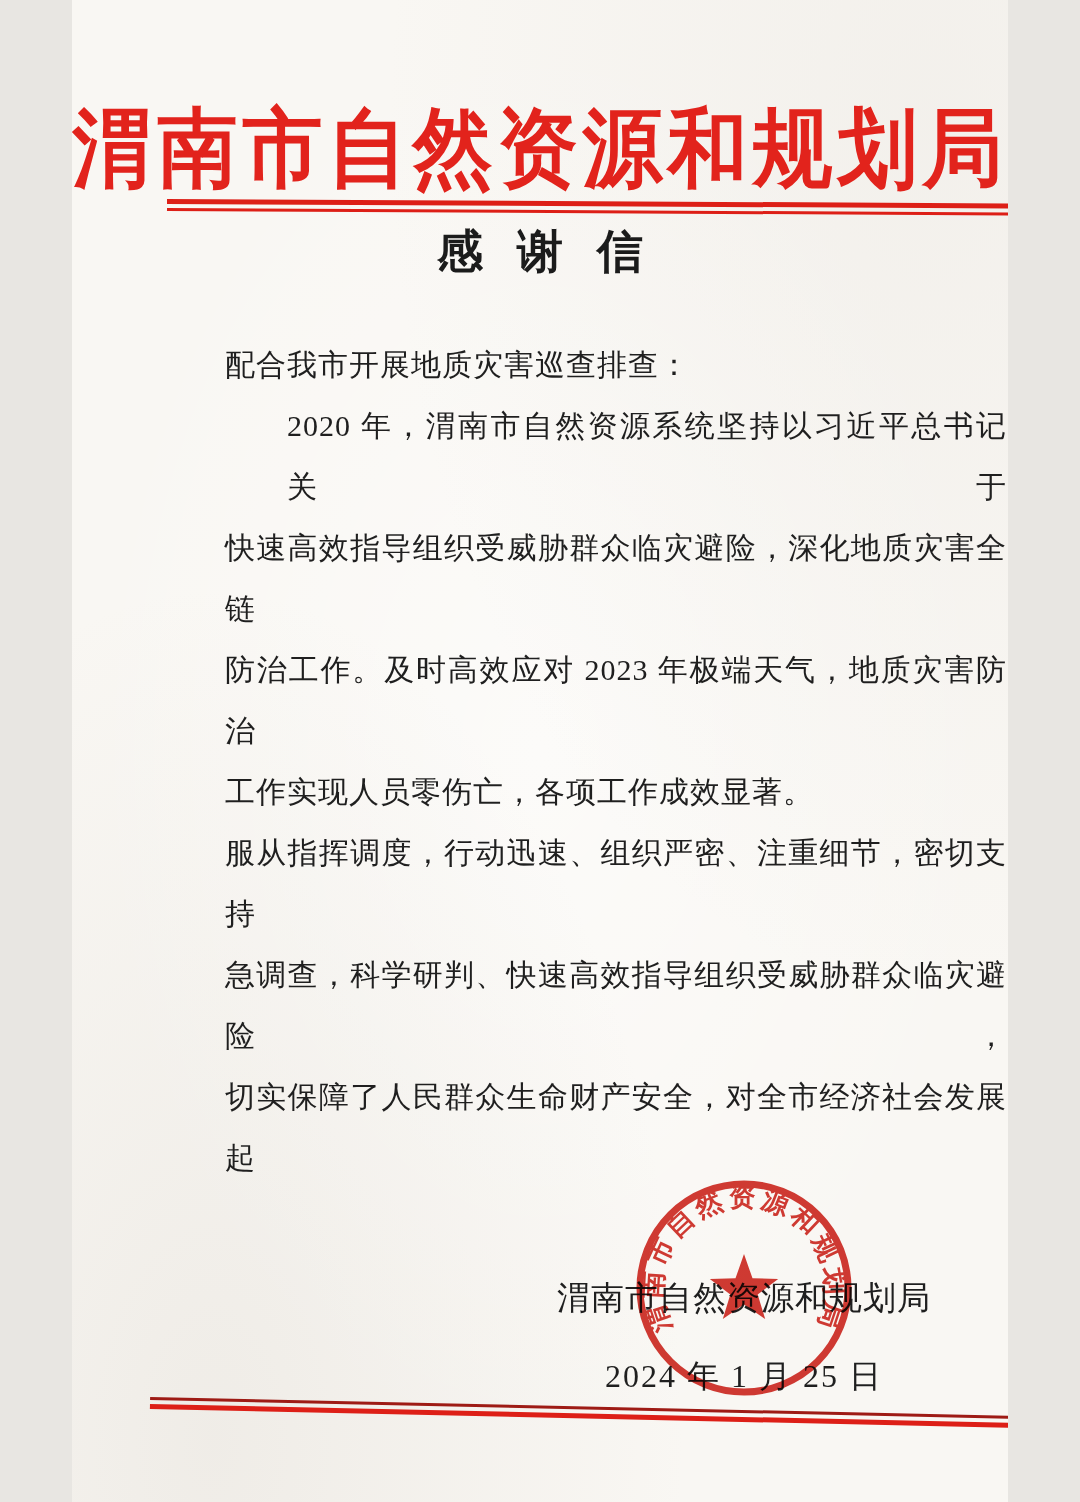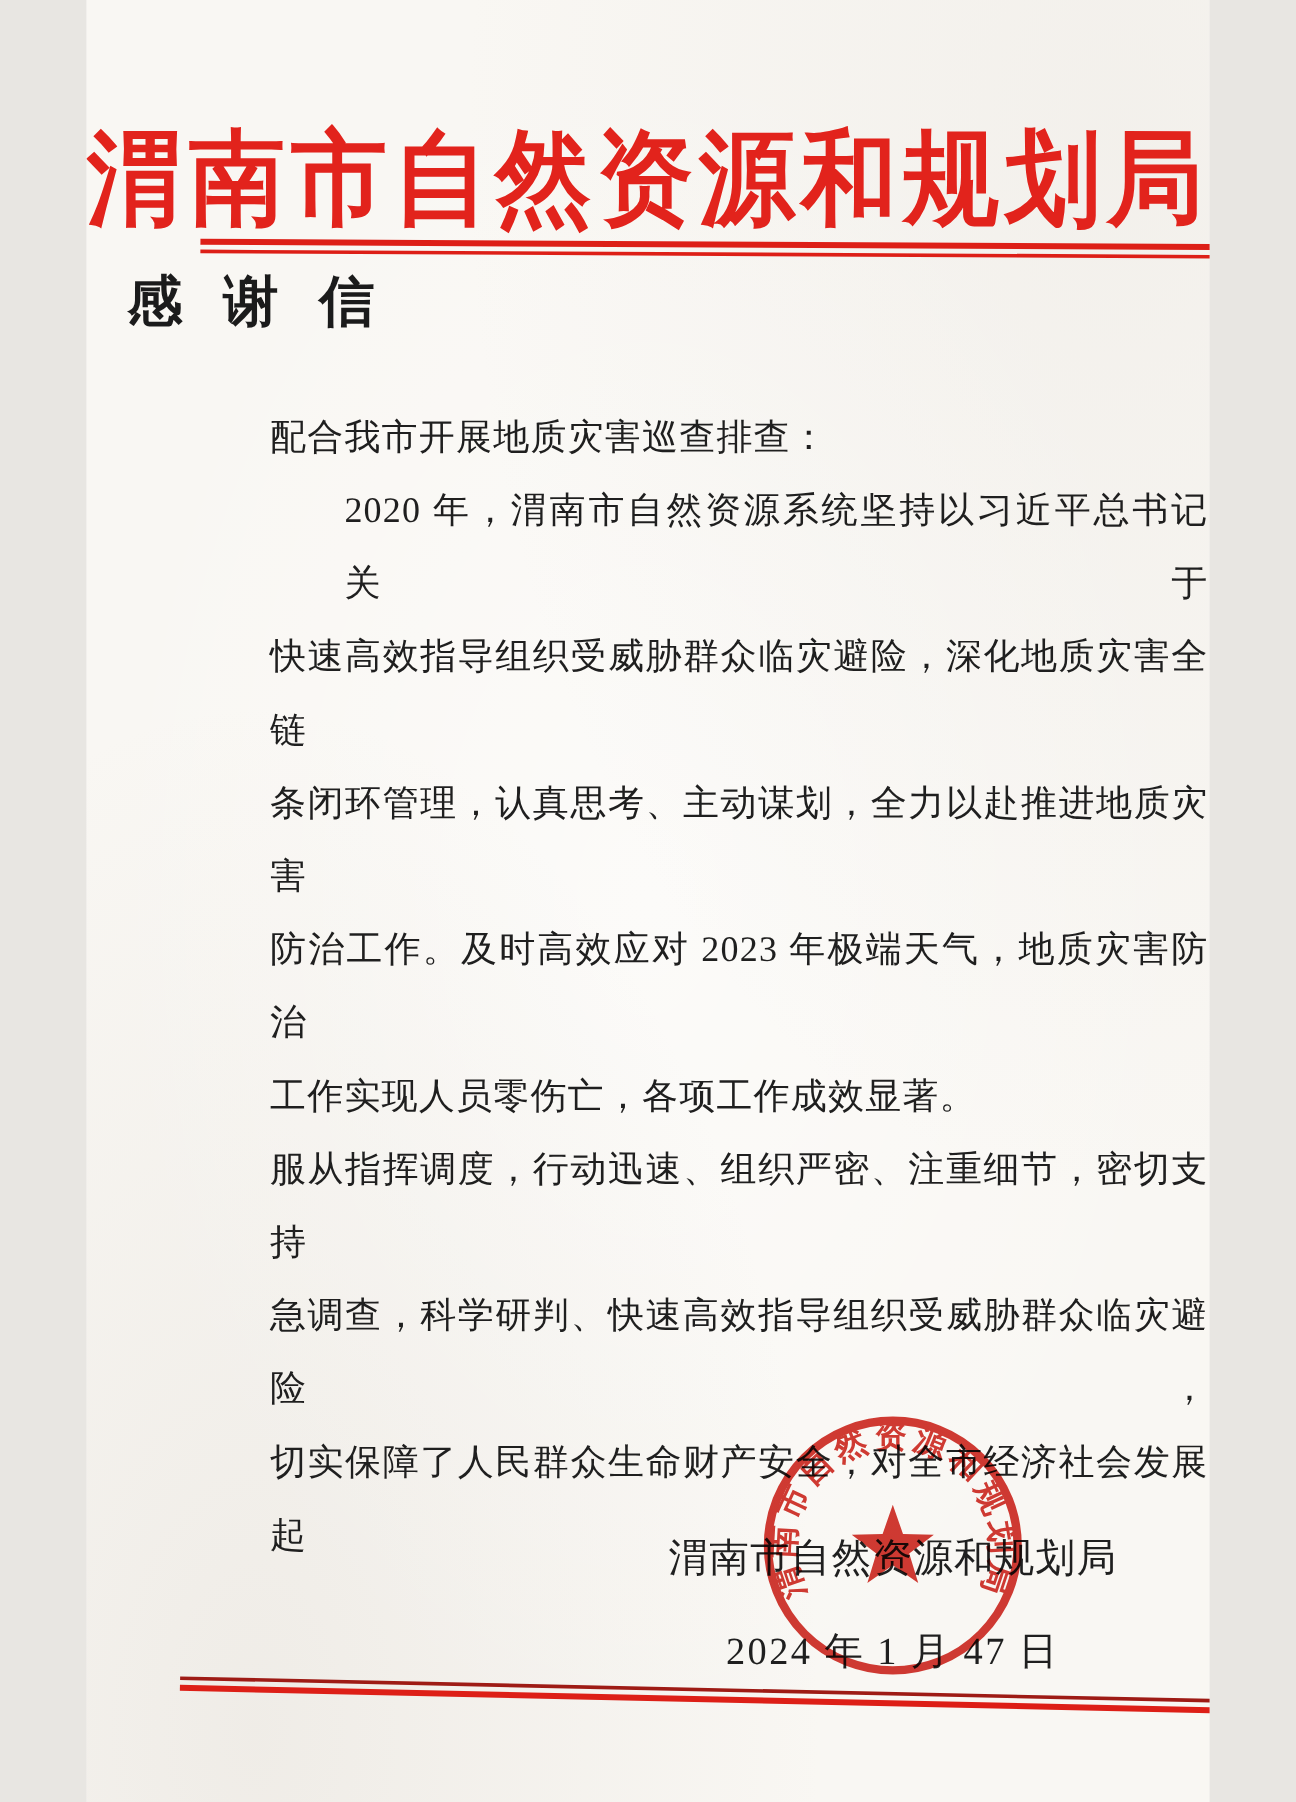--- a/index.html
+++ b/index.html
@@ -37,20 +37,21 @@
   }
   .rule-top{
     position:absolute;top:199px;left:95px;width:890px;
     transform:rotate(0.3deg);transform-origin:left center;
   }
   .rule-top .thick{height:5px;background:var(--line-red);}
   .rule-top .gap{height:4px;}
   .rule-top .thin{height:2.5px;background:var(--line-red);}
   .letter-title{
     position:absolute;top:221px;left:0;width:100%;
+    text-align:center;
     color:#1b1b1b;
     font-family:"Liberation Sans","DejaVu Sans",sans-serif;
     font-weight:600;
     font-size:46px;
     letter-spacing:34px;
     text-indent:34px;
     white-space:nowrap;
   }
   .letter-body{
     position:absolute;top:334px;left:153px;width:782px;
@@ -109,32 +110,31 @@
     <div class="thin"></div>
   </div>
 
   <div class="letter-title">感谢信</div>
 
   <div class="letter-body">
     <div class="salutation">配合我市开展地质灾害巡查排查：</div>
     <div id="body-lines">
         <div class="line indent full">2020 年，渭南市自然资源系统坚持以习近平总书记关于</div>
         <div class="line full">快速高效指导组织受威胁群众临灾避险，深化地质灾害全链</div>
-        <div class="line full">条闭环管理，认真思考、主动谋划，全力以赴推进地质灾害</div>
         <div class="line full">防治工作。及时高效应对 2023 年极端天气，地质灾害防治</div>
         <div class="line">工作实现人员零伤亡，各项工作成效显著。</div>
         <div class="line full">服从指挥调度，行动迅速、组织严密、注重细节，密切支持</div>
         <div class="line full">急调查，科学研判、快速高效指导组织受威胁群众临灾避险，</div>
         <div class="line full">切实保障了人民群众生命财产安全，对全市经济社会发展起</div>
       </div>
   </div>
 
   <div class="sign-block">
     <div class="signature">渭南市自然资源和规划局</div>
-    <div class="letter-date">2024 年 1 月 47 日</div>
+    <div class="letter-date">2024 年 1 月 25 日</div>
   </div>
 
   <svg class="seal" viewBox="0 0 240 240">
     <defs>
       <path id="sealTextArc" d="M 50.5 163.5 A 82 82 0 1 1 189.5 163.5" fill="none"></path>
     </defs>
     <circle cx="120" cy="120" r="104" fill="none" stroke="#d02c24" stroke-width="7"></circle>
     <polygon fill="#d02c24" points="120,86 128.5,110.3 154.2,110.9 133.7,126.5 141.2,151.1 120,136.4 98.8,151.1 106.3,126.5 85.8,110.9 111.5,110.3"></polygon>
     <text font-size="27" fill="#d02c24" font-family="Liberation Serif, DejaVu Serif, serif" font-weight="bold" letter-spacing="4">
       <textPath href="#sealTextArc" startOffset="50%" text-anchor="middle">渭南市自然资源和规划局</textPath>

